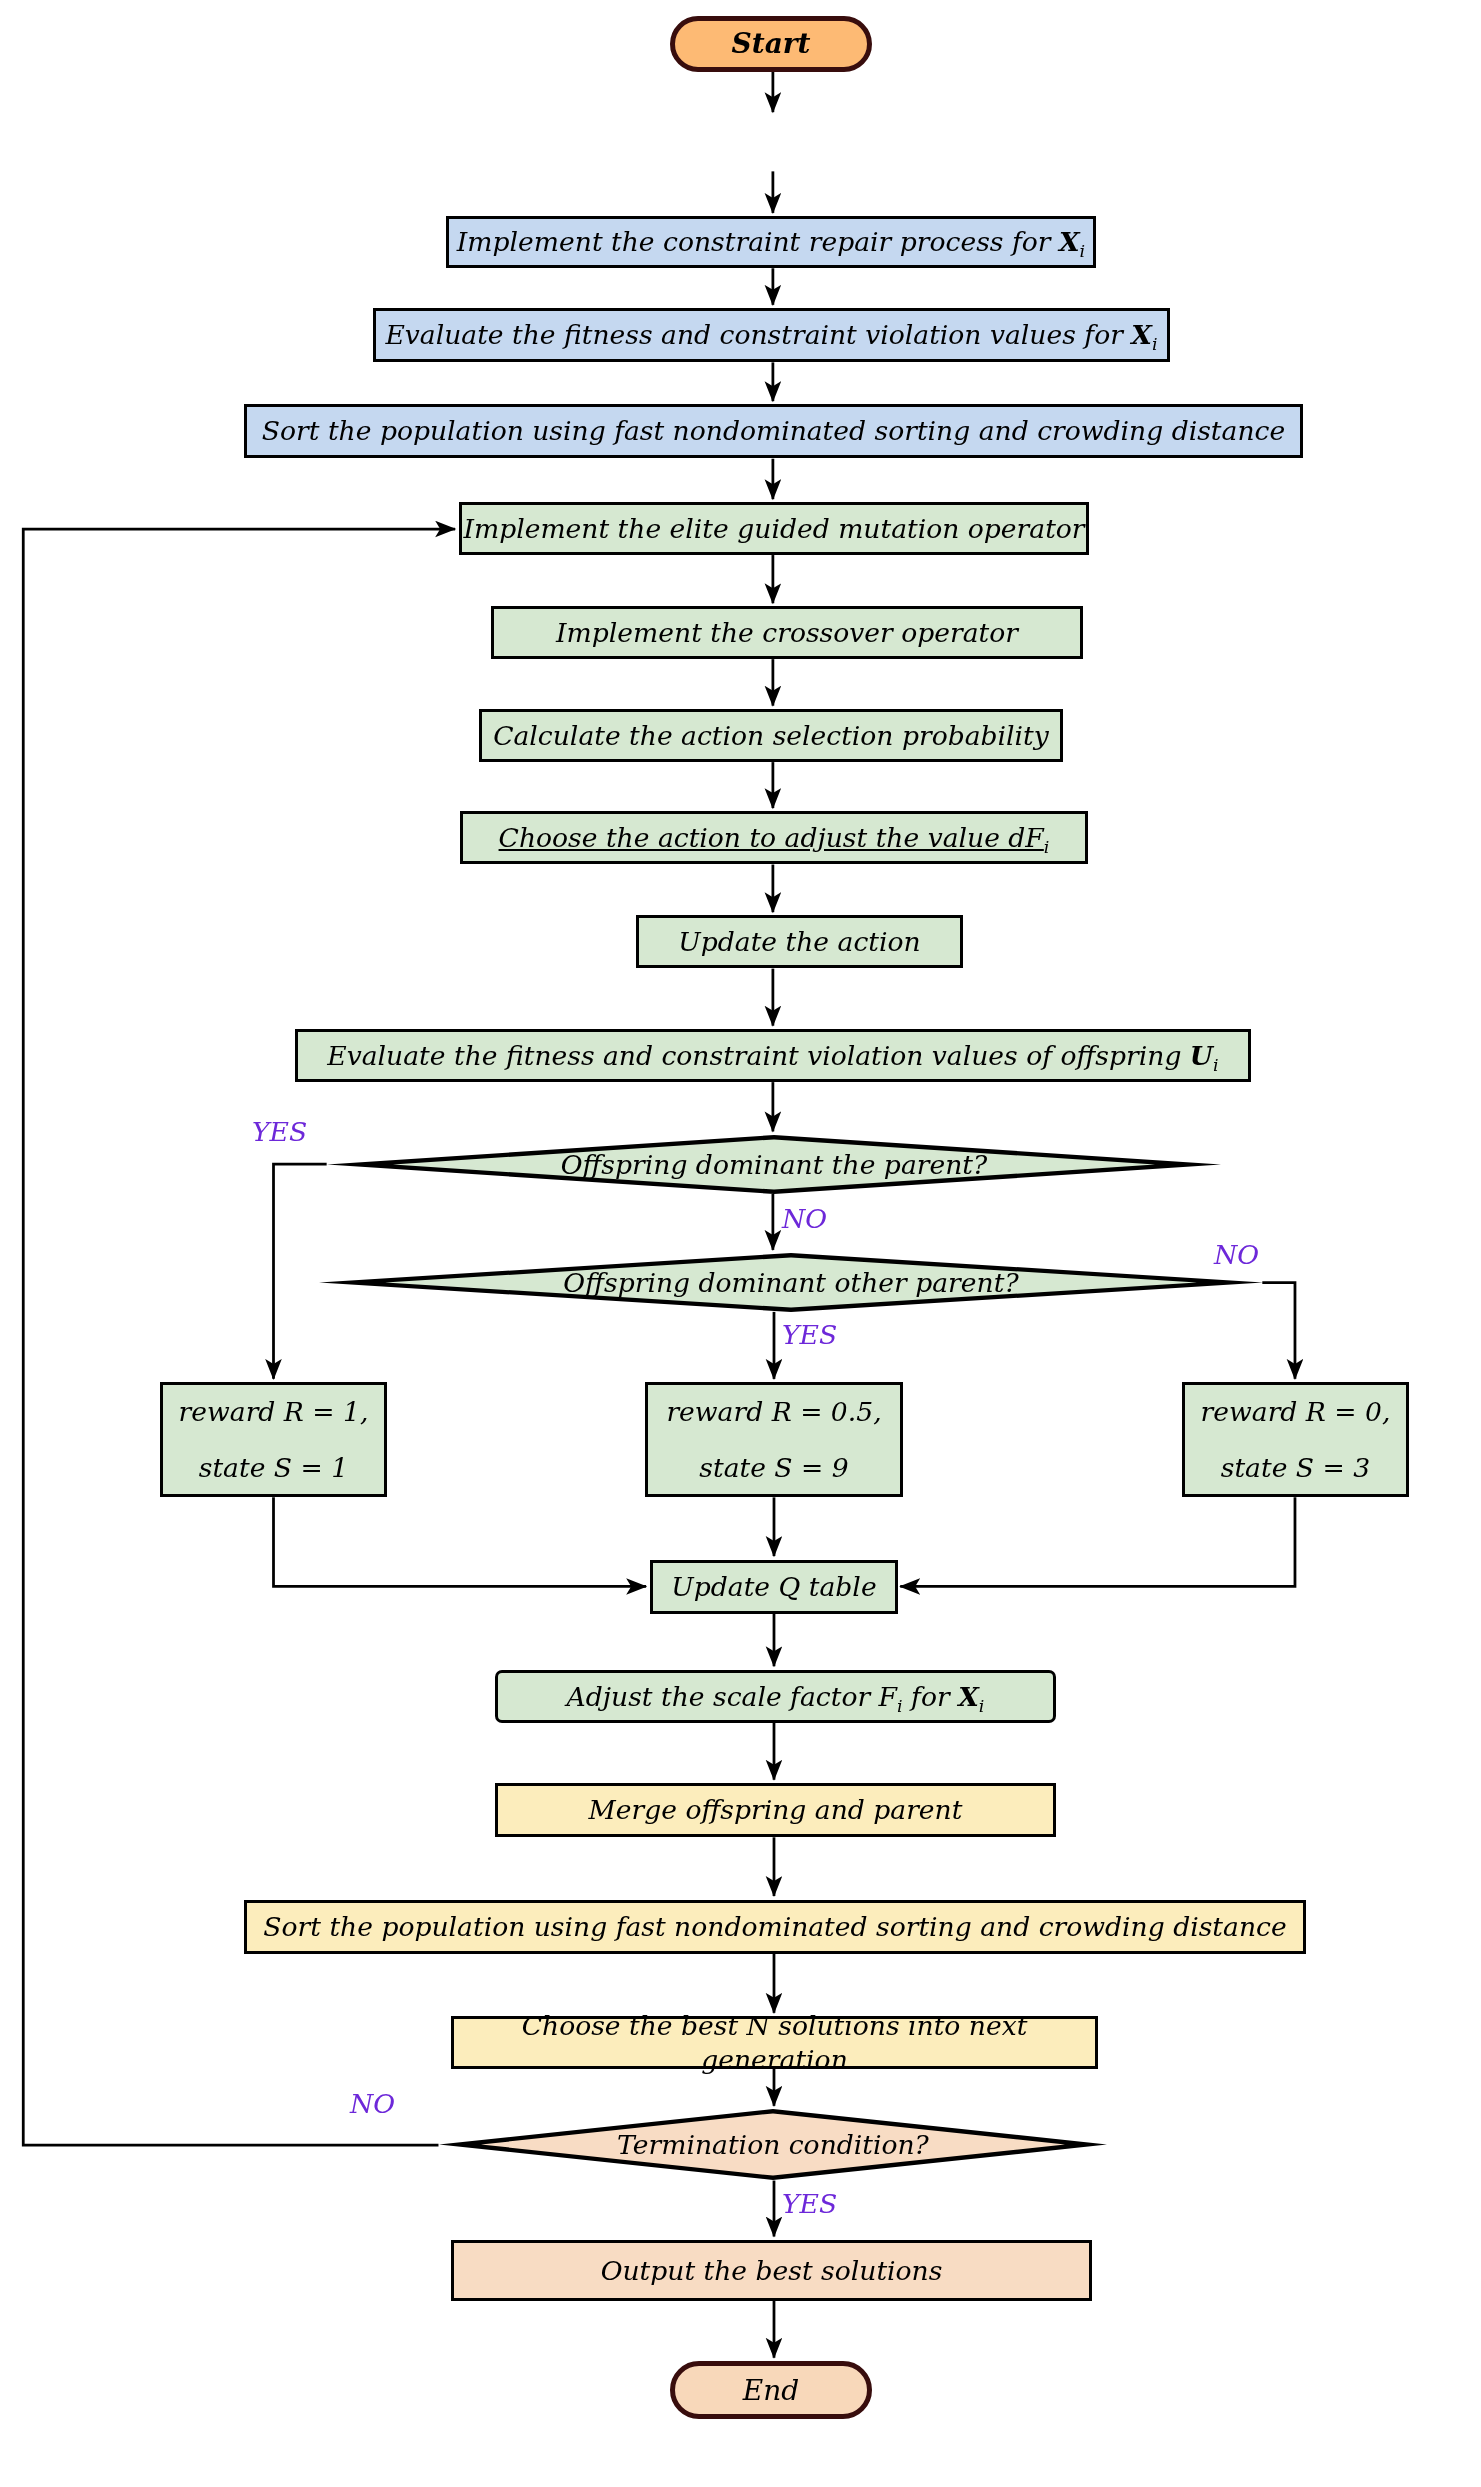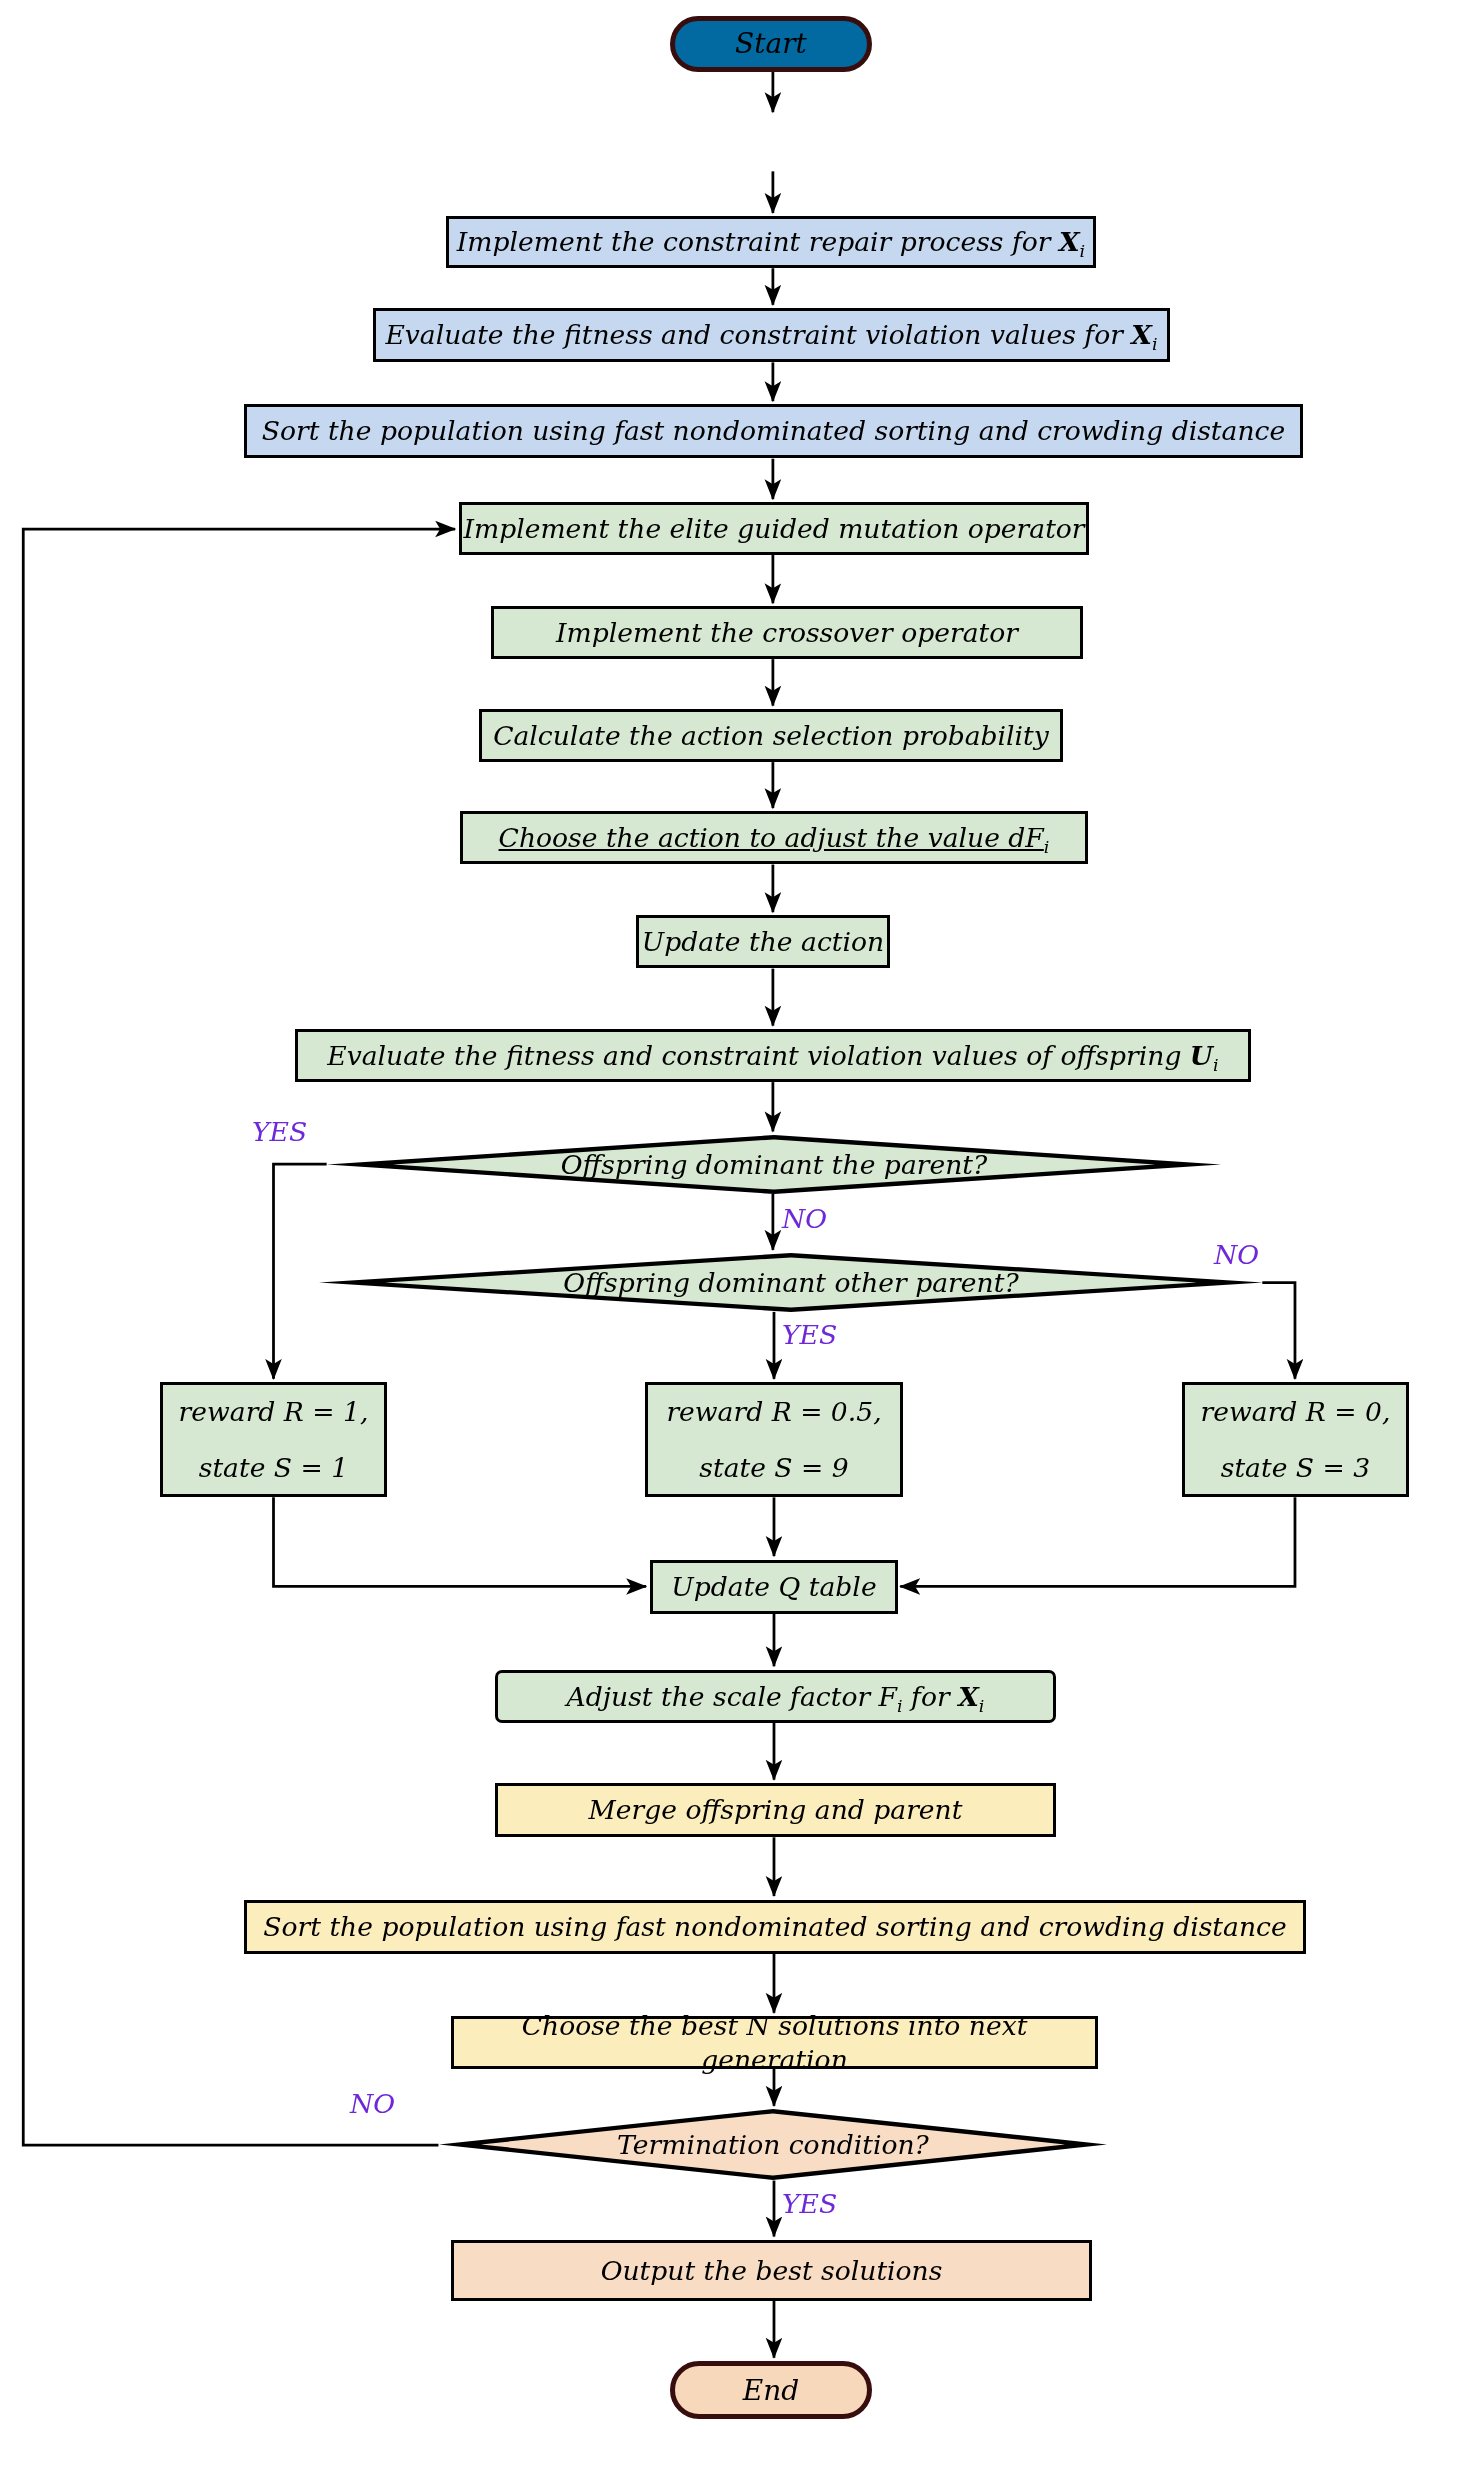--- a/index.html
+++ b/index.html
@@ -7,21 +7,21 @@
           font-family:"DejaVu Serif","Liberation Serif",serif;}
   svg.edges{position:absolute;left:0;top:0;z-index:1;}
   .node{position:absolute;box-sizing:border-box;display:flex;align-items:center;justify-content:center;
         text-align:center;font-style:italic;font-size:26.6px;color:#000;z-index:2;line-height:1.25;}
   .rect{border:3.9px solid #000000;}
   .blue{background:#c5d8f0;}
   .green{background:#d6e8d1;}
   .yellow{background:#fcedbc;}
   .peach{background:#f8dcc3;}
   .pill{border:5px solid #380d0d;border-radius:39px;font-size:28px;}
-  .pill.start{background:#0369a1;}
+  .pill.start{background:#fdba74;font-weight:bold;}
   .pill.end{background:#f8d8ba;}
   .diamond{position:absolute;display:flex;align-items:center;justify-content:center;text-align:center;
            font-style:italic;font-size:26.6px;color:#000;z-index:2;
            clip-path:polygon(0 50%,50% 0,100% 50%,50% 100%);background:#000;}
   .diamond .fill{position:absolute;clip-path:polygon(0 50%,50% 0,100% 50%,50% 100%);z-index:-1;}
   .diamond.flat .fill{inset:4.4px 66px;}
   .diamond.term .fill{inset:4.4px 42px;}
   .diamond .fill.green{background:#d6e8d1;}
   .diamond .fill.peach{background:#f8dcc4;}
   .two-line{line-height:2.1;}
@@ -95,21 +95,21 @@
   </div>
 
   <div class="node rect green" style="left:479px;top:709px;width:584px;height:53px;">
     <span><span>Calculate the action selection probability</span></span>
   </div>
 
   <div class="node rect green" style="left:460px;top:811px;width:628px;height:53px;text-decoration:underline;">
     <span><span>Choose the action to adjust the value dF</span><sub>i</sub></span>
   </div>
 
-  <div class="node rect green" style="left:636px;top:915px;width:254px;height:53px;">
+  <div class="node rect green" style="left:636px;top:915px;width:327px;height:53px;">
     <span><span>Update the action</span></span>
   </div>
 
   <div class="node rect green" style="left:295px;top:1029px;width:956px;height:53px;">
     <span><span>Evaluate the fitness and constraint violation values of offspring </span><span style="font-weight: 700;">U</span><sub>i</sub></span>
   </div>
 
   <div class="diamond flat" style="left:327px;top:1135px;width:894px;height:59px;">
     <div class="fill green"></div>
     <span><span>Offspring dominant the parent?</span></span>

